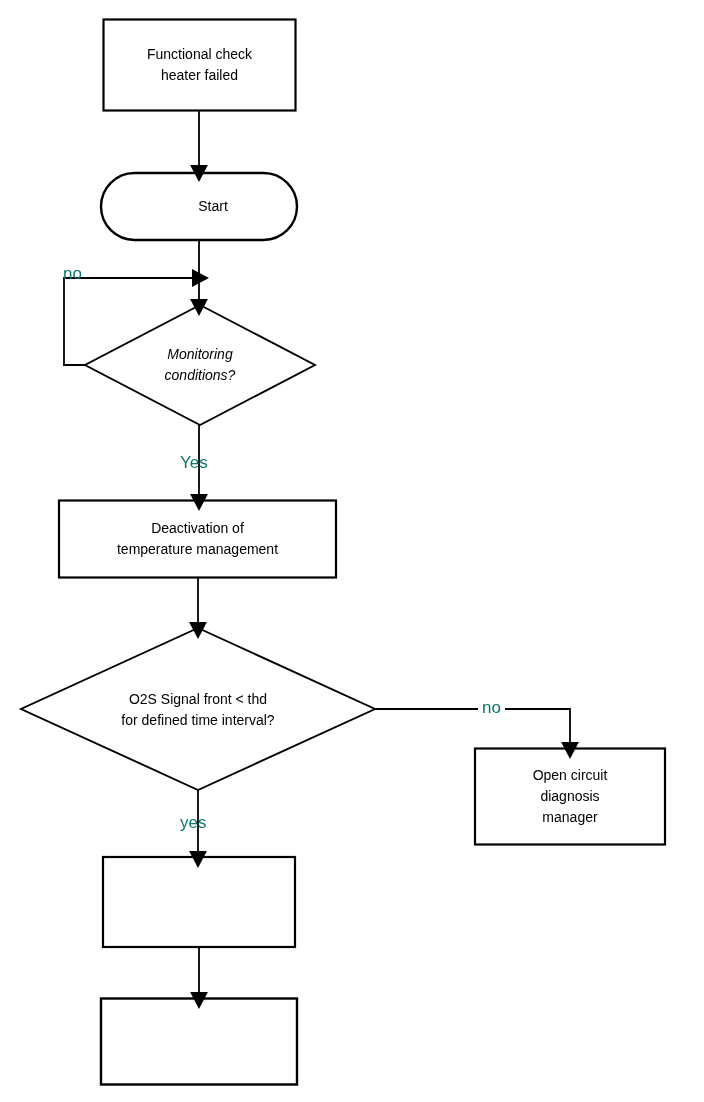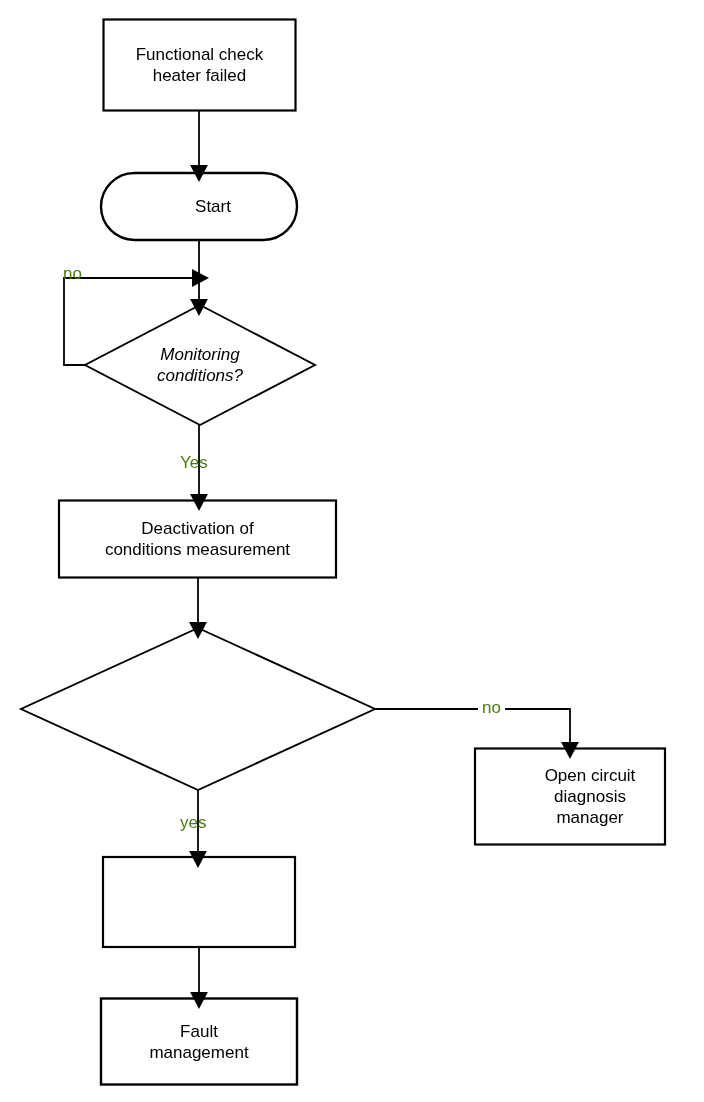--- a/index.html
+++ b/index.html
@@ -26,32 +26,32 @@
     height: 1102px;
     display: block;
   }
   .node-text {
     position: absolute;
     display: flex;
     align-items: center;
     justify-content: center;
     text-align: center;
     font-family: "Liberation Sans", sans-serif;
-    font-size: 17px;
+    font-size: 14px;
     line-height: 21px;
     color: #000000;
     white-space: pre-line;
     pointer-events: none;
   }
   .edge-label {
     position: absolute;
     font-family: "Liberation Sans", sans-serif;
     font-size: 17px;
     line-height: 19px;
-    color: #4d7c0f;
+    color: #0f766e;
     white-space: nowrap;
   }
   .hit {
     position: absolute;
     background: transparent;
   }
 </style>
 </head>
 <body>
 
@@ -99,30 +99,30 @@
 
   <div class="node-text" style="left:103px; top:19px; width:193px; height:92px;">Functional check
 heater failed</div>
 
   <div class="node-text" style="left:114px; top:172px; width:198px; height:69px;">Start</div>
 
   <div class="node-text" style="left:110px; top:305px; width:180px; height:120px;font-style:italic;">Monitoring
 conditions?</div>
 
   <div class="node-text" style="left:58px; top:500px; width:279px; height:78px;">Deactivation of
-conditions measurement</div>
+temperature management</div>
 
+  <div class="node-text" style="left:40px; top:629px; width:316px; height:162px;">O2S Signal front &lt; thd
+for defined time interval?</div>
 
-  <div class="node-text" style="left:474px; top:748px; width:192px; height:97px;padding-left:20px;">Open circuit
+  <div class="node-text" style="left:474px; top:748px; width:192px; height:97px;">Open circuit
 diagnosis
 manager</div>
 
 
-  <div class="node-text" style="left:100px; top:998px; width:198px; height:88px;">Fault
-management</div>
 
   <div class="edge-label" style="left:63px; top:264px;">no</div>
 
   <div class="edge-label" style="left:180px; top:453px;">Yes</div>
 
   <div class="edge-label" style="left:478px; top:698px; background:#ffffff; padding:0 4px;">no</div>
 
   <div class="edge-label" style="left:180px; top:813px;">yes</div>
 
   <div class="hit" style="left:103px; top:19px; width:193px; height:92px;"></div>

